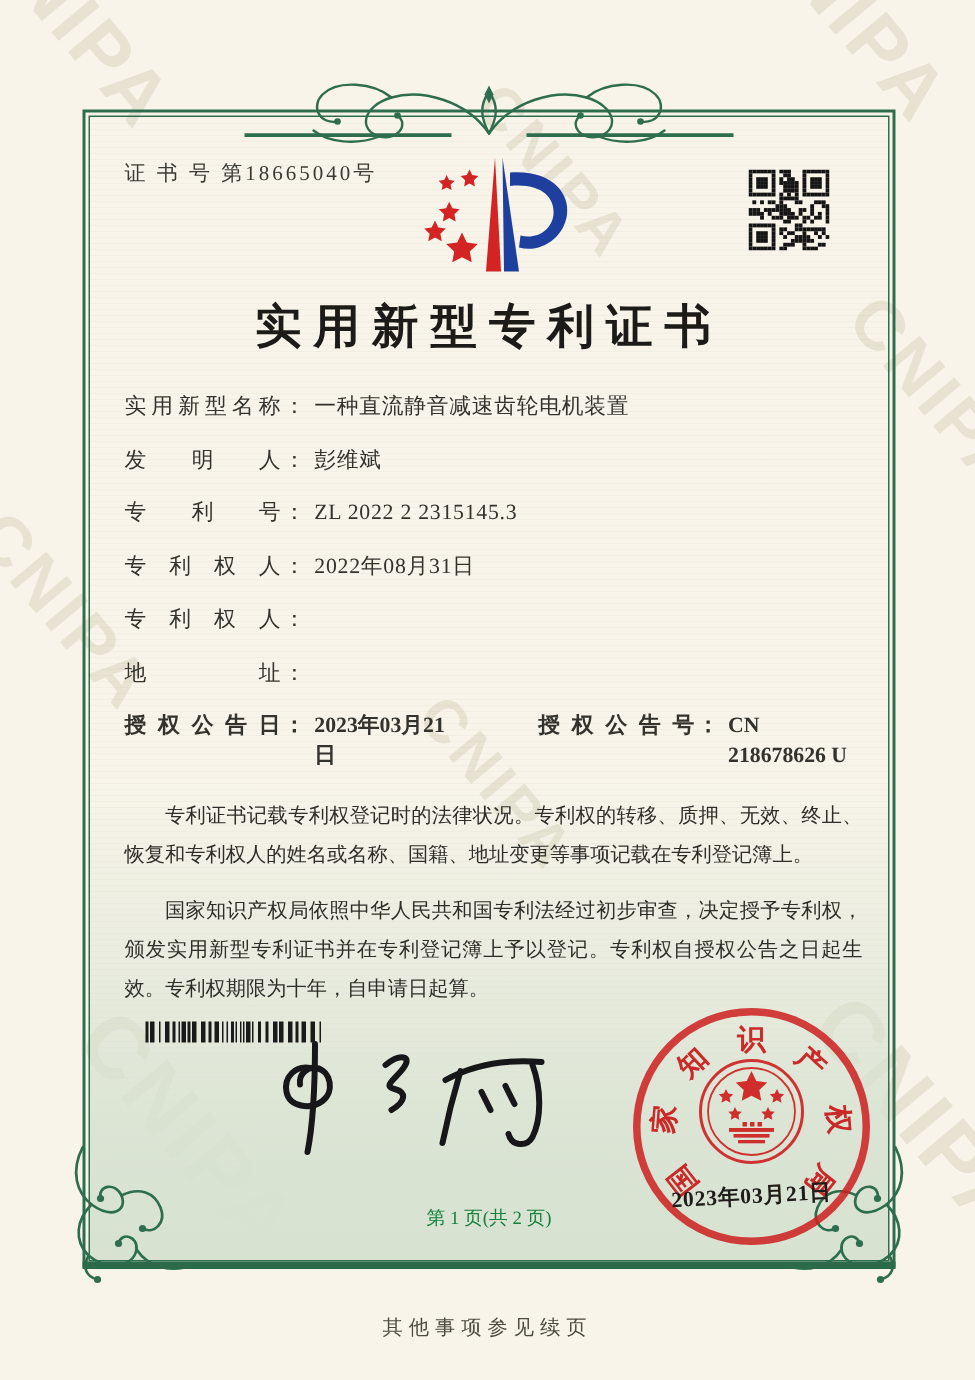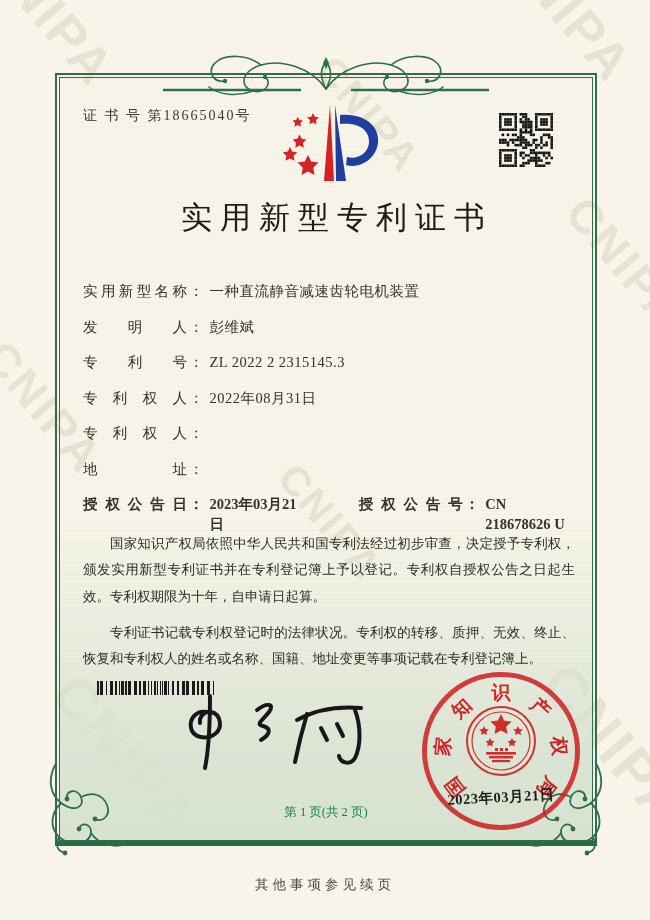--- a/index.html
+++ b/index.html
@@ -19,22 +19,22 @@
   .bottom-bar{position:absolute;left:-2px;bottom:-3px;width:calc(100% + 4px);height:5px;background:#2c6b4a;}
   .ornament-top{position:absolute;left:50%;top:-26px;transform:translateX(-50%);}
   .corner{position:absolute;}
   .corner.bl{left:-16px;bottom:-14px;}
   .corner.br{right:-16px;bottom:-14px;transform:scaleX(-1);}
   
   .cert-no{position:absolute;left:26px;top:32px;font-size:14px;letter-spacing:2px;color:#3a3932;}
   .logo{position:absolute;left:50%;top:28px;transform:translateX(-50%);}
   .qr{position:absolute;right:42px;top:38px;width:54px;height:54px;}
   .title{position:absolute;left:0;top:122px;width:100%;text-align:center;
-         font-size:31px;font-weight:normal;letter-spacing:8px;color:#1c1b18;margin-left:11px;}
-  .fields{position:absolute;left:26px;top:186px;width:492px;font-size:14.5px;margin-top:20px;}
+         font-size:31px;font-weight:bold;letter-spacing:8px;color:#1c1b18;}
+  .fields{position:absolute;left:26px;top:186px;width:492px;font-size:14.5px;}
   .frow{display:flex;margin-bottom:15.5px;line-height:20px;}
   .flabel{width:104px;text-align:justify;text-align-last:justify;flex:none;color:#33322c;}
   .fcolon{flex:none;margin:0 6px 0 2px;}
   .fvalue{flex:1;letter-spacing:0.5px;}
   .grant-row{display:flex;}
   .grant-row .pair{display:flex;font-weight:bold;}
   .grant-row .pair.second{margin-left:62px;}
   .paras{position:absolute;left:26px;top:456px;width:492px;font-size:13.5px;
          line-height:1.95;text-align:justify;color:#2e2d27;}
   .paras p{margin:0 0 10px 0;text-indent:2em;}
@@ -420,22 +420,22 @@
         </span>
         <span class="pair second">
           <span class="flabel">授权公告号</span>
             <span class="fcolon">：</span>
           <span>CN 218678626 U</span>
         </span>
       </div>
     </div>
 
     <div class="paras">
+      <p>专利证书记载专利权登记时的法律状况。专利权的转移、质押、无效、终止、恢复和专利权人的姓名或名称、国籍、地址变更等事项记载在专利登记簿上。</p>
       <p>国家知识产权局依照中华人民共和国专利法经过初步审查，决定授予专利权，颁发实用新型专利证书并在专利登记簿上予以登记。专利权自授权公告之日起生效。专利权期限为十年，自申请日起算。</p>
-      <p>专利证书记载专利权登记时的法律状况。专利权的转移、质押、无效、终止、恢复和专利权人的姓名或名称、国籍、地址变更等事项记载在专利登记簿上。</p>
     </div>
 
     <div class="barcode" id="barcode">
         <div style="width: 2px; background: rgb(26, 26, 26);"></div>
         <div style="width: 1px; background: transparent;"></div>
         <div style="width: 3px; background: rgb(26, 26, 26);"></div>
         <div style="width: 3px; background: transparent;"></div>
         <div style="width: 1px; background: rgb(26, 26, 26);"></div>
         <div style="width: 3px; background: transparent;"></div>
         <div style="width: 3px; background: rgb(26, 26, 26);"></div>

